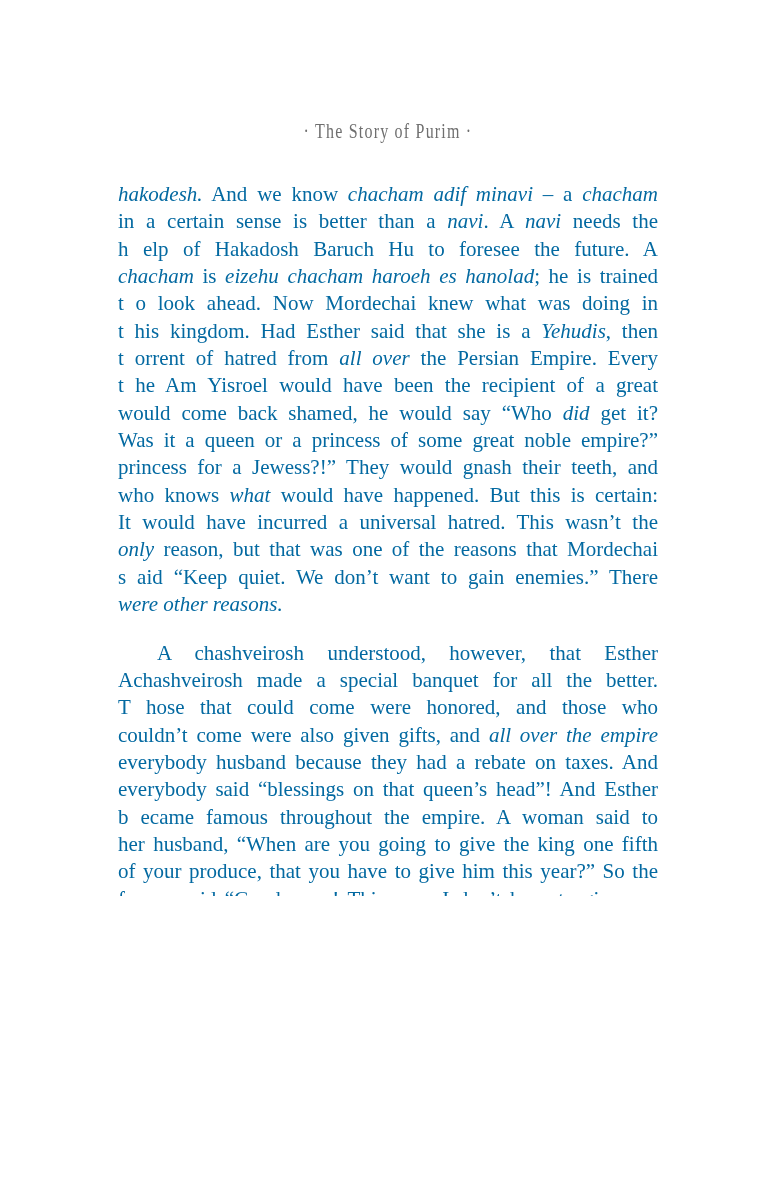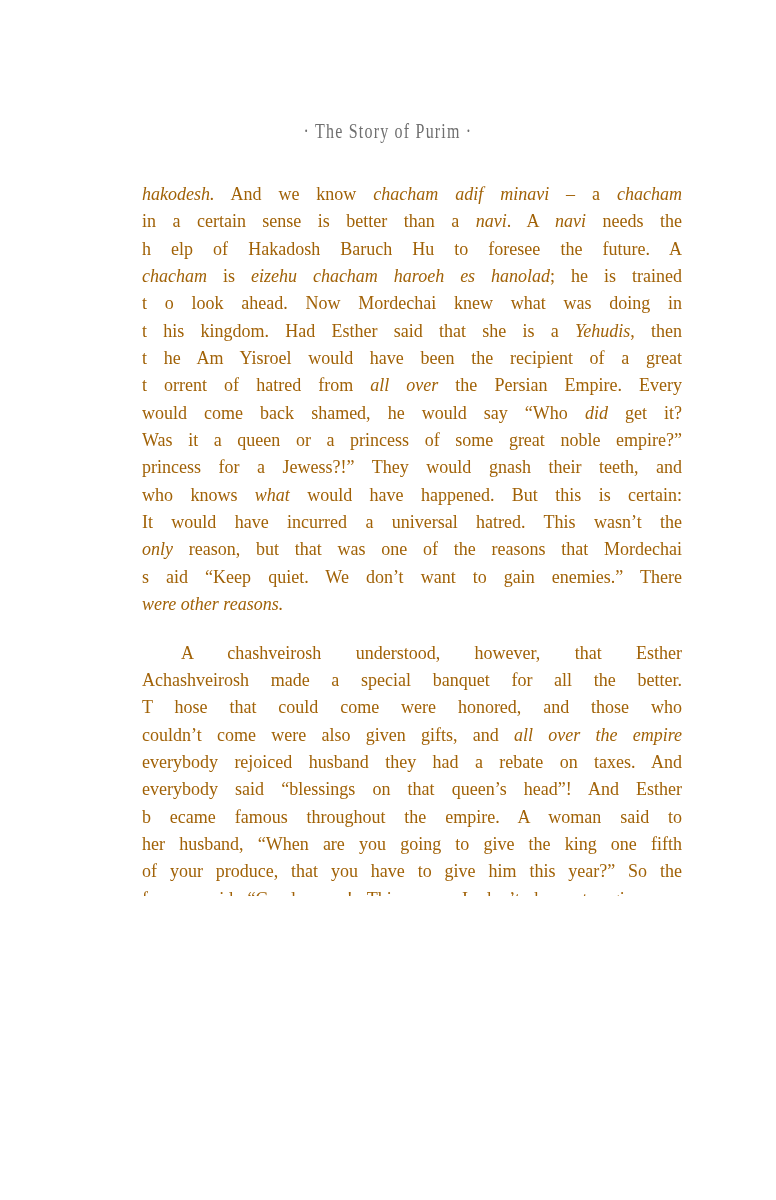--- a/index.html
+++ b/index.html
@@ -25,24 +25,23 @@
     font-size: 20px;
     letter-spacing: 1.5px;
     transform: scaleX(0.80);
     white-space: nowrap;
   }
   .text-block {
     position: absolute;
     left: 118px;
     top: 181px;
     width: 540px;
-    font-size: 18px;
+    font-size: 21px;
     line-height: 27.35px;
-    color: #a16207;
-    margin-left: 24px;
+    color: #0369a1;
   }
   .para { margin: 0; }
   .para + .para { margin-top: 21px; }
   .line {
     text-align: justify;
     text-align-last: justify;
   }
   .line.unjust { text-align-last: left; font-style: italic; }
   .line.indented { text-indent: 39px; }
   .line i { font-style: italic; }
@@ -65,37 +64,37 @@
   <div class="running-header">· The Story of Purim ·</div>
 
   <div class="text-block">
       <div class="para">
         <div class="line"><i>hakodesh.</i><span> And we know </span><i>chacham adif minavi</i><span> – a </span><i>chacham</i></div>
         <div class="line"><span>in a certain sense is better than a </span><i>navi</i><span>. A </span><i>navi</i><span> needs the</span></div>
         <div class="line"><span>h elp of Hakadosh Baruch Hu to foresee the future. A</span></div>
         <div class="line"><i>chacham</i><span> is </span><i>eizehu chacham haroeh es hanolad</i><span>; he is trained</span></div>
         <div class="line"><span>t o look ahead. Now Mordechai knew what was doing in</span></div>
         <div class="line"><span>t his kingdom. Had Esther said that she is a </span><i>Yehudis</i><span>, then</span></div>
+        <div class="line"><span>t orrent of hatred from </span><i>all over</i><span> the Persian Empire. Every</span></div>
         <div class="line"><span>t he Am Yisroel would have been the recipient of a great</span></div>
-        <div class="line"><span>t orrent of hatred from </span><i>all over</i><span> the Persian Empire. Every</span></div>
         <div class="line"><span>would come back shamed, he would say “Who </span><i>did</i><span> get it?</span></div>
         <div class="line"><span>Was it a queen or a princess of some great noble empire?”</span></div>
         <div class="line"><span>princess for a Jewess?!” They would gnash their teeth, and</span></div>
         <div class="line"><span>who knows </span><i>what</i><span> would have happened. But this is certain:</span></div>
         <div class="line"><span>It would have incurred a universal hatred. This wasn’t the</span></div>
         <div class="line"><i>only</i><span> reason, but that was one of the reasons that Mordechai</span></div>
         <div class="line"><span>s aid “Keep quiet. We don’t want to gain enemies.” There</span></div>
         <div class="line unjust"><span>were other reasons.</span></div>
       </div>
       <div class="para">
         <div class="line indented"><span>A chashveirosh understood, however, that Esther</span></div>
         <div class="line"><span>Achashveirosh made a special banquet for all the better.</span></div>
         <div class="line"><span>T hose that could come were honored, and those who</span></div>
         <div class="line"><span>couldn’t come were also given gifts, and </span><i>all over the empire</i></div>
-        <div class="line"><span>everybody rejoiced husband they had a rebate on taxes. And</span></div>
+        <div class="line"><span>everybody husband because they had a rebate on taxes. And</span></div>
         <div class="line"><span>everybody said “blessings on that queen’s head”! And Esther</span></div>
         <div class="line"><span>b ecame famous throughout the empire. A woman said to</span></div>
         <div class="line"><span>her husband, “When are you going to give the king one fifth</span></div>
         <div class="line"><span>of your produce, that you have to give him this year?” So the</span></div>
         <div class="line"><span>farmer said “Good news! This year, I don’t have to give one</span></div>
       </div>
     </div>
 
   <div class="page-footer">· 30 ·</div>
 </div>

